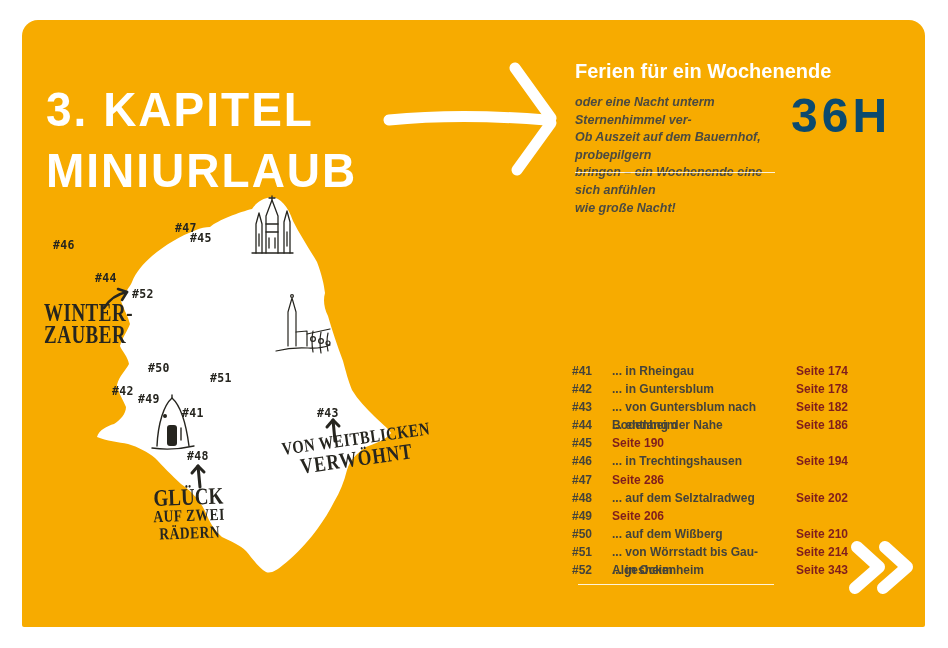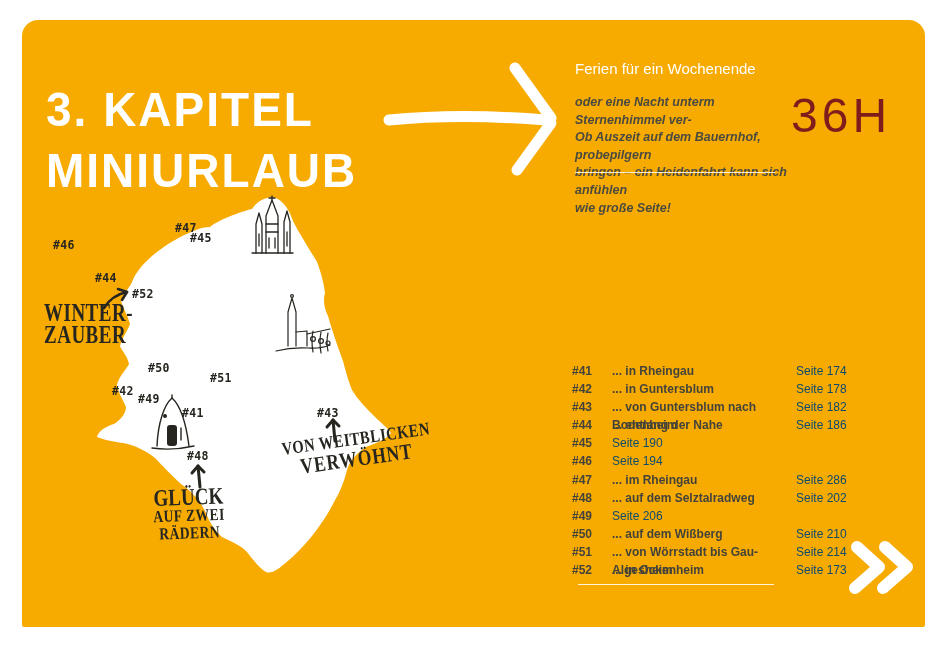--- a/index.html
+++ b/index.html
@@ -6,35 +6,35 @@
   .stage{position:relative;width:948px;height:648px;background:#ffffff;overflow:hidden;
          font-family:"Liberation Sans",sans-serif;}
   .card{position:absolute;left:22px;top:20px;width:903px;height:607px;
         background:#F7AB00;border-radius:16px 16px 2px 2px;}
   .art{position:absolute;left:0;top:0;width:903px;height:607px;}
 
   .title{position:absolute;left:24px;top:27px;color:#fff;font-weight:800;
          font-size:46px;line-height:61px;letter-spacing:2px;white-space:nowrap;}
   .title span{display:block;transform:scaleY(1.05);transform-origin:left top;}
 
-  .section-label{position:absolute;left:553px;top:40px;color:#fff;font-size:15px;font-weight:normal;}
+  .section-label{position:absolute;left:553px;top:40px;color:#fff;font-size:20px;font-weight:bold;}
   .intro{position:absolute;left:553px;top:74px;width:215px;color:#4B4A40;
          font-size:12.5px;font-style:italic;font-weight:bold;}
   .intro span{display:block;line-height:17.6px;}
   .divider{position:absolute;border-top:1.5px solid rgba(255,255,255,.85);}
   .div1{left:553px;top:152px;width:200px;}
   .div2{left:556px;top:564px;width:196px;}
-  .duration{position:absolute;left:769px;top:68px;color:#7f1d1d;font-size:48px;
-            font-weight:400;letter-spacing:4px;}
+  .duration{position:absolute;left:769px;top:68px;color:#0c4a6e;font-size:48px;
+            font-weight:700;letter-spacing:4px;}
 
   .toc{position:absolute;left:550px;top:342px;width:296px;}
   .toc-row{display:grid;grid-template-columns:40px 184px 72px;height:18.1px;
            font-size:12px;line-height:18.1px;}
   .toc-id,.toc-title{color:#44433B;font-weight:bold;}
-  .toc-page{color:#0c4a6e;font-weight:normal;}
+  .toc-page{color:#7f1d1d;font-weight:bold;}
 
   .map-label{position:absolute;font-family:"DejaVu Sans Mono",monospace;font-weight:bold;
              font-size:11.5px;color:#26251F;letter-spacing:.3px;white-space:nowrap;}
   .hand{position:absolute;font-family:"Liberation Serif",serif;font-weight:bold;
         color:#26251F;white-space:nowrap;}
   .hand span{display:block;}
   .winter{left:22px;top:283px;font-size:19px;line-height:16.5px;letter-spacing:.5px;
           transform:scaleY(1.3);transform-origin:top left;}
   .glueck{left:106px;top:466px;width:120px;text-align:center;
           transform:rotate(-2deg) scaleY(1.25);transform-origin:center top;}
@@ -127,22 +127,22 @@
 
     <h1 class="title">
       <span>3. KAPITEL</span>
       <span>MINIURLAUB</span>
     </h1>
 
     <div class="section-label">Ferien für ein Wochenende</div>
     <div class="intro">
       <span>oder eine Nacht unterm Sternenhimmel ver-</span>
       <span>Ob Auszeit auf dem Bauernhof, probepilgern</span>
-      <span>bringen – ein Heidenfahrt kann sich anfühlen</span>
-      <span>wie große Seite!</span>
+      <span>bringen – ein Wochenende eine sich anfühlen</span>
+      <span>wie große Nacht!</span>
     </div>
     <div class="divider div1"></div>
     <div class="duration">36H</div>
 
     <div class="map-label" style="left:31px;top:218px">#46</div>
     <div class="map-label" style="left:153px;top:201px">#47</div>
     <div class="map-label" style="left:168px;top:211px">#45</div>
     <div class="map-label" style="left:73px;top:251px">#44</div>
     <div class="map-label" style="left:110px;top:267px">#52</div>
     <div class="map-label" style="left:126px;top:341px">#50</div>
@@ -187,25 +187,25 @@
           <span class="toc-id">#44</span>
           <span class="toc-title">... entlang der Nahe</span>
           <span class="toc-page">Seite 186</span>
         </div>
       <div class="toc-row">
           <span class="toc-id">#45</span>
           <span class="toc-page">Seite 190</span>
         </div>
       <div class="toc-row">
           <span class="toc-id">#46</span>
+          <span class="toc-title">... in Trechtingshausen</span>
           <span class="toc-page">Seite 194</span>
         </div>
       <div class="toc-row">
           <span class="toc-id">#47</span>
-          <span class="toc-title">... im Rheingau</span>
           <span class="toc-page">Seite 286</span>
         </div>
       <div class="toc-row">
           <span class="toc-id">#48</span>
           <span class="toc-title">... auf dem Selztalradweg</span>
           <span class="toc-page">Seite 202</span>
         </div>
       <div class="toc-row">
           <span class="toc-id">#49</span>
           <span class="toc-page">Seite 206</span>
@@ -216,19 +216,19 @@
           <span class="toc-page">Seite 210</span>
         </div>
       <div class="toc-row">
           <span class="toc-id">#51</span>
           <span class="toc-title">... von Wörrstadt bis Gau-Algesheim</span>
           <span class="toc-page">Seite 214</span>
         </div>
       <div class="toc-row">
           <span class="toc-id">#52</span>
           <span class="toc-title">... in Ockenheim</span>
-          <span class="toc-page">Seite 173</span>
+          <span class="toc-page">Seite 343</span>
         </div>
     </div>
     <div class="divider div2"></div>
 
   </div>
 </div>
 
 </body></html>

